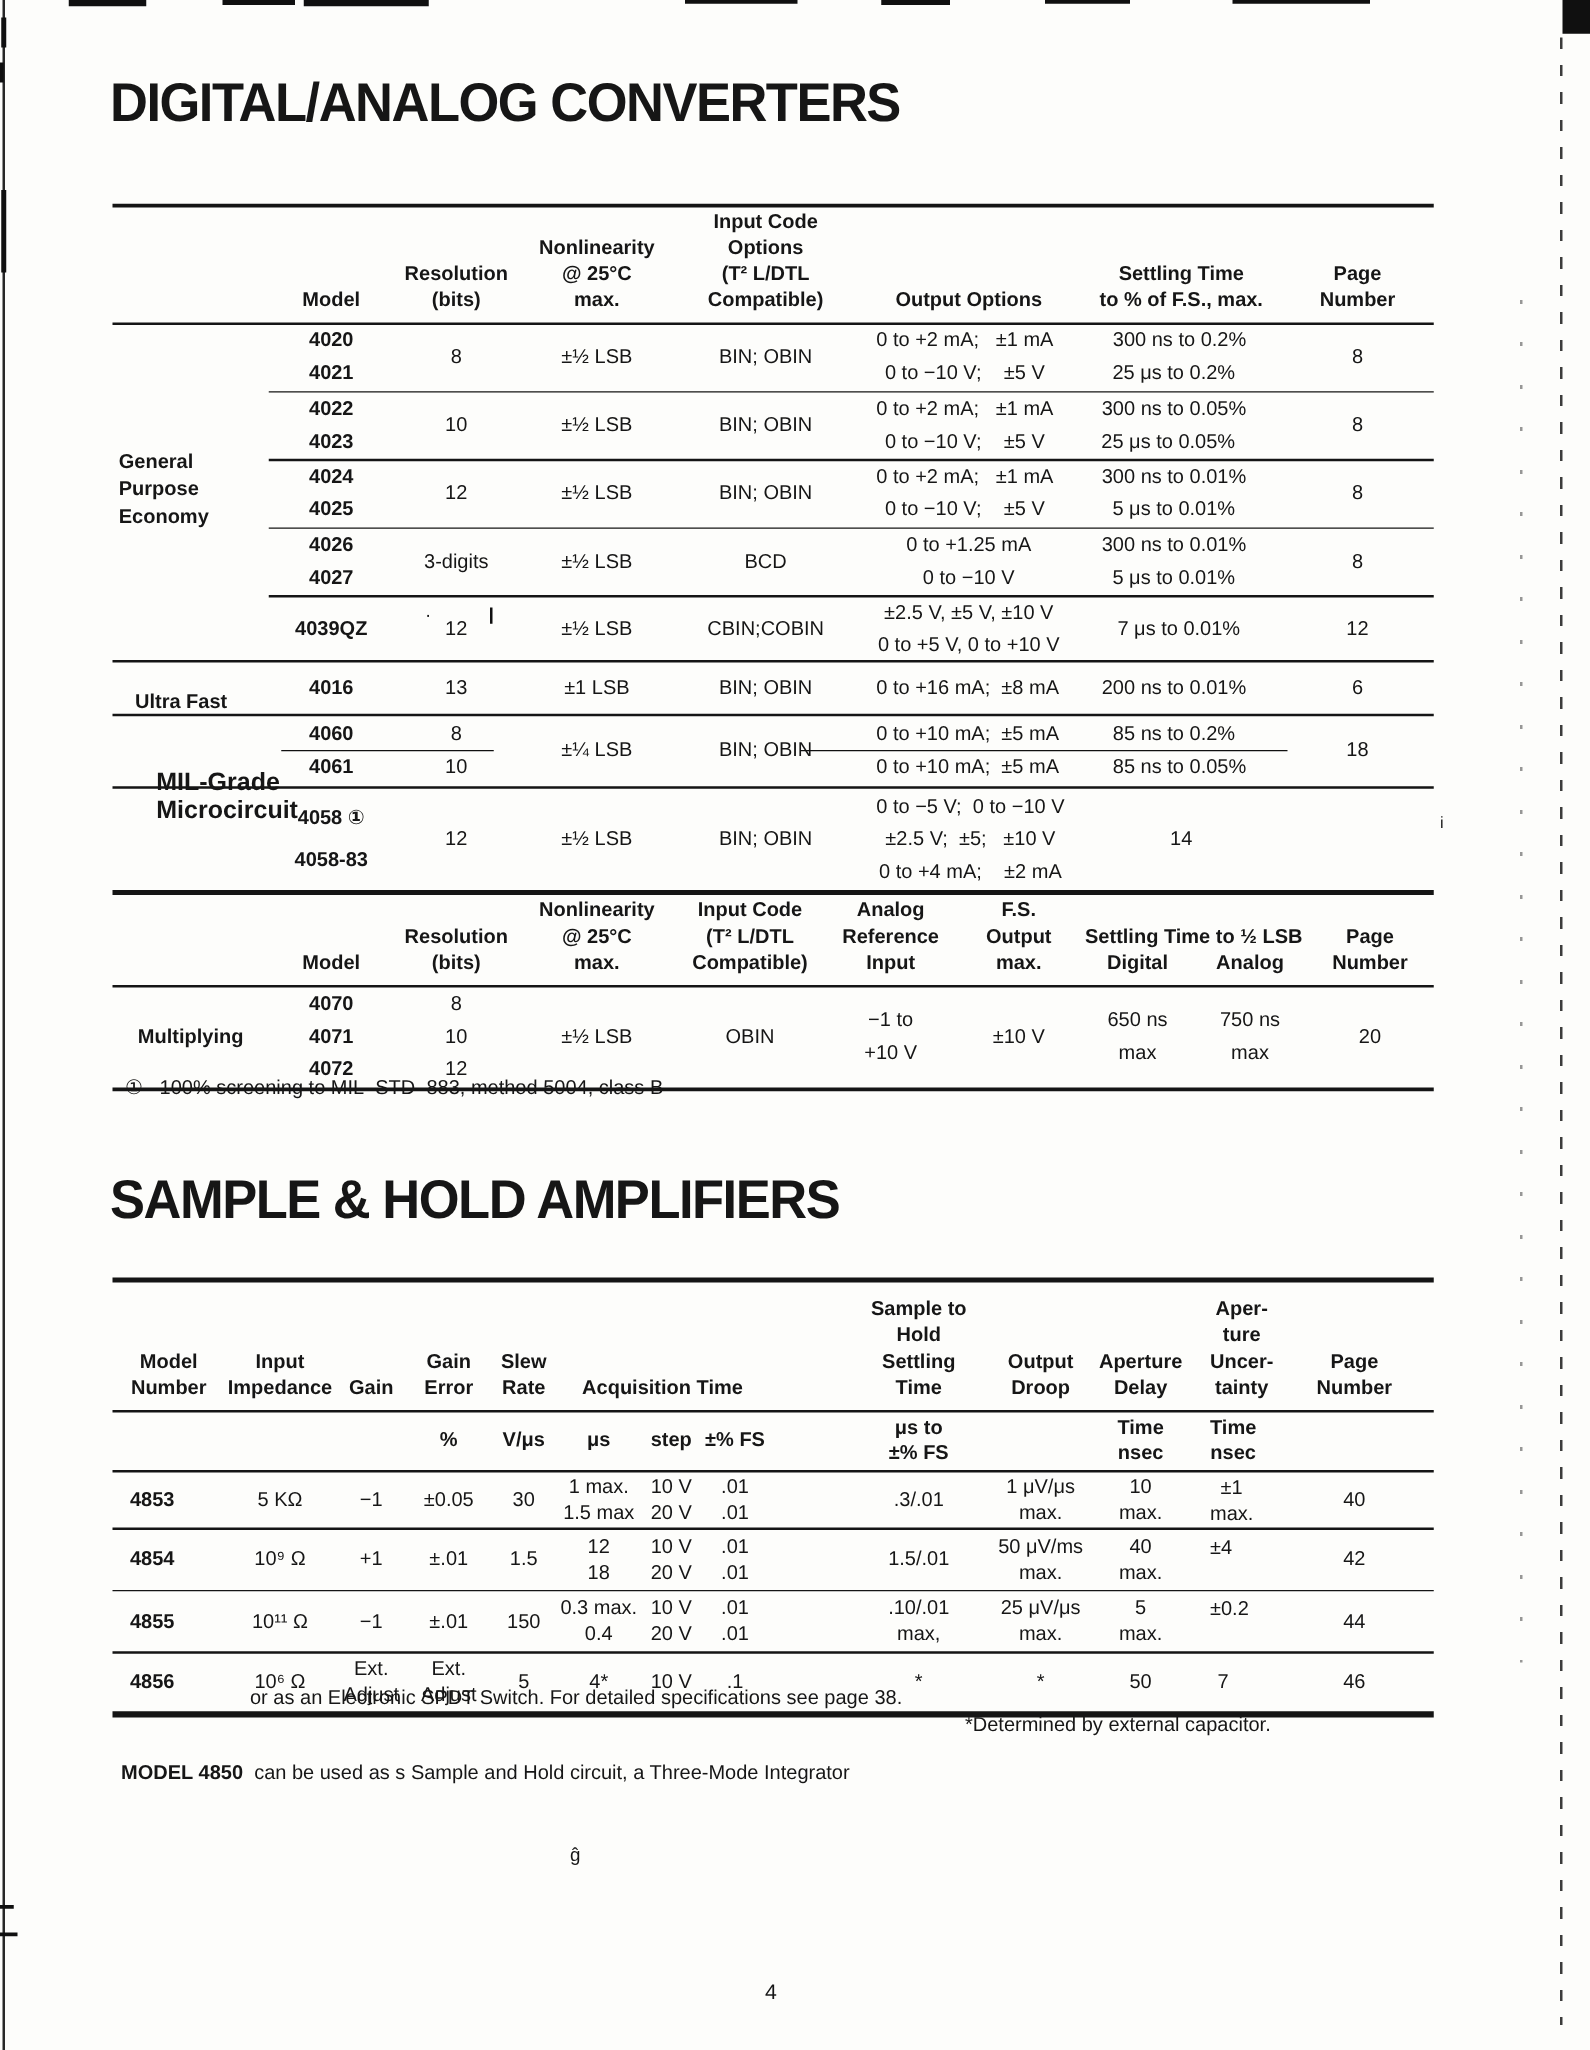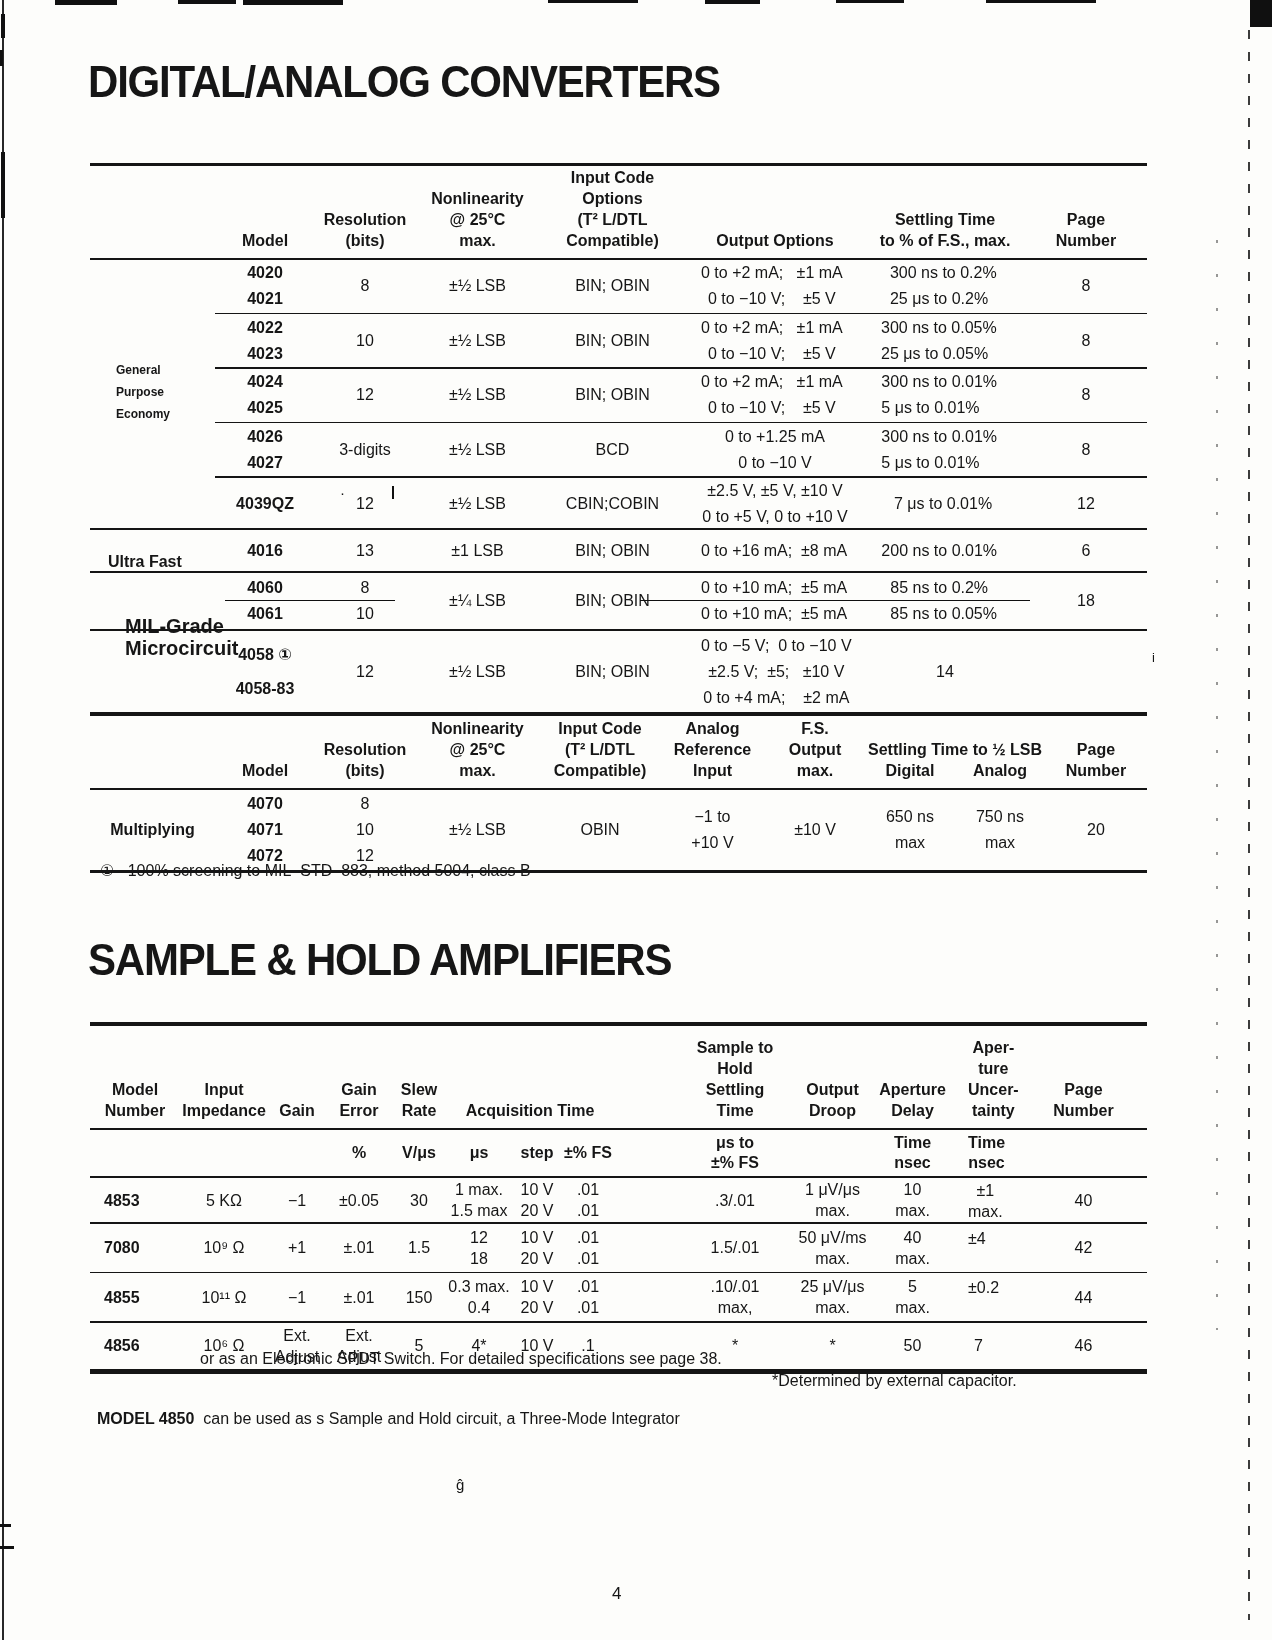--- a/index.html
+++ b/index.html
@@ -10,21 +10,21 @@
   .tbl{position:absolute;left:90px;width:1057px}
   .g1{display:grid;grid-template-columns:125px 100px 100px 125px 145px 180px 160px 122px}
   .g2{display:grid;grid-template-columns:125px 100px 100px 125px 120px 105px 100px 90px 90px 102px}
   .g3{display:grid;grid-template-columns:90px 88px 58px 66px 54px 66px 50px 52px 176px 85px 75px 70px 127px}
   .c{display:flex;flex-direction:column;justify-content:center;align-items:center;
      text-align:center;white-space:pre;font-size:16px;line-height:26px}
   .g3 .c{line-height:21px}
   .hd .c{justify-content:flex-end;padding-bottom:7px;font-weight:700;line-height:21px}
   .un .c{font-weight:700;line-height:20px}
   .lft{align-items:flex-start;text-align:center}
-  .rgt{align-items:flex-end;text-align:left}
+  .rgt{align-items:flex-end;text-align:right}
   .bld{font-weight:700}
   .rl{background:#151515;height:1.5px}
   .rl.i{margin-left:125px}
   .rl.w2{height:2.5px}.rl.w3{height:3px}.rl.w4{height:4px}.rl.w5{height:5px}
   .pset{padding-left:66px}
   .mark{background:#101010;position:absolute}
   .dash{position:absolute;width:2px;background:repeating-linear-gradient(to bottom,#1a1a1a 0 9px,transparent 9px 22px)}
   .dots{position:absolute;width:2px;opacity:.45;background:repeating-linear-gradient(to bottom,#1a1a1a 0 3px,transparent 3px 34px)}
   .note{font-size:16px;line-height:26px;white-space:pre}
 </style>
@@ -186,21 +186,21 @@
 4058-83</div>
     <div class="c">12</div>
     <div class="c">±½ LSB</div>
     <div class="c">BIN; OBIN</div>
     <div class="c lft" style="padding-left:16px">0 to −5 V;  0 to −10 V
 ±2.5 V;  ±5;   ±10 V
 0 to +4 mA;    ±2 mA</div>
     <div class="c">14</div>
   </div>
 
-  <div class="abs bld" style="left:26px;top:196px;line-height:22px;font-size:12px;white-space:pre">General
+  <div class="abs bld" style="left:5px;top:196px;line-height:22px;font-size:16px;white-space:pre">General
 Purpose
 Economy</div>
   <div class="abs bld" style="left:18px;top:390px;font-size:16px">Ultra Fast</div>
   <div class="abs bld" style="left:35px;top:452px;line-height:22px;font-size:20px;white-space:pre">MIL-Grade
 Microcircuit</div>
 
   <div class="rl w4"></div>
   <div class="g2 hd" style="height:72px">
     <div class="c"></div>
     <div class="c">Model</div>
@@ -324,21 +324,21 @@
 max.</div>
     <div class="c">10
 max.</div>
     <div class="c lft" style="padding-left:18px;justify-content:flex-start;padding-top:2px">±1
 max.</div>
     <div class="c">40</div>
   </div>
   <div class="rl"></div>
 
   <div class="g3" style="height:48px">
-    <div class="c lft bld" style="padding-left:14px">7080</div>
+    <div class="c lft bld" style="padding-left:14px">4854</div>
     <div class="c">10⁹ Ω</div>
     <div class="c">+1</div>
     <div class="c">±.01</div>
     <div class="c">1.5</div>
     <div class="c">12
 18</div>
     <div class="c">10 V
 20 V</div>
     <div class="c">.01
 .01</div>

